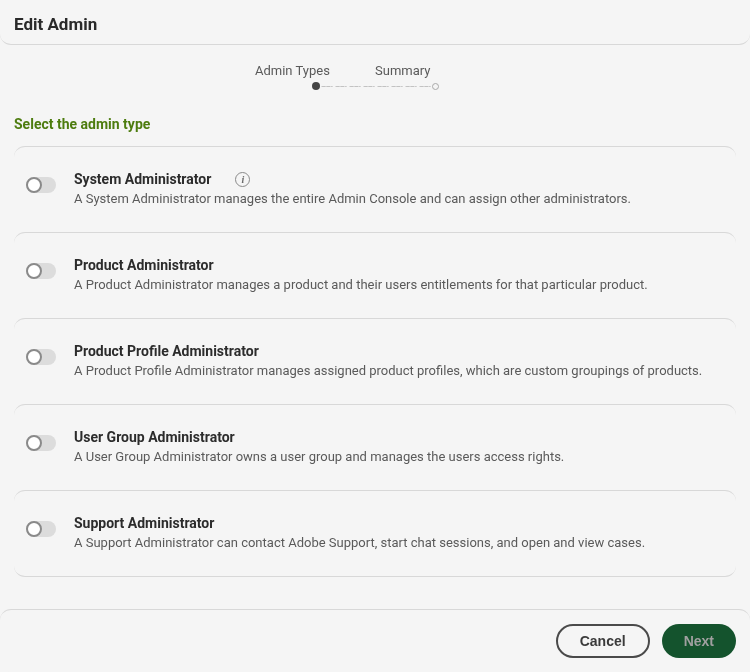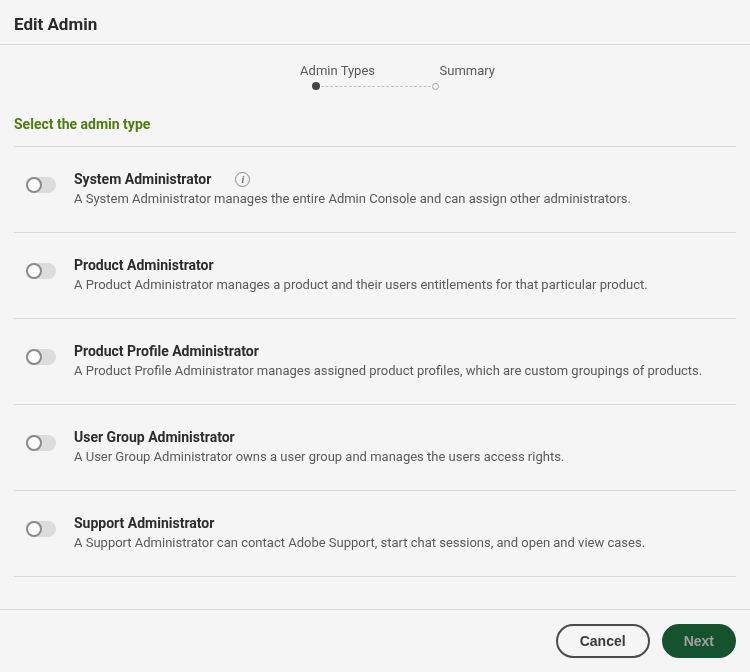--- a/index.html
+++ b/index.html
@@ -1,18 +1,19 @@
 <!DOCTYPE html>
 <html><head>
   <meta charset="utf-8">
   <style>
     * {
       margin: 0;
       padding: 0;
       box-sizing: border-box;
+      border-radius: 11px;
     }
     body {
       font-family: -apple-system, BlinkMacSystemFont, "Segoe UI", Roboto, Helvetica, Arial, sans-serif;
       background: #f5f5f5;
       width: 750px;
       height: 672px;
       display: flex;
       flex-direction: column;
     }
     .dialog-header {
@@ -156,21 +157,21 @@
       cursor: not-allowed;
     }
     .stepper-row {
       display: flex;
       align-items: flex-start;
       gap: 0;
     }
     .stepper-col {
       display: flex;
       flex-direction: column;
-      align-items: flex-end;
+      align-items: flex-start;
       gap: 8px;
       width: 120px;
     }
   </style>
 </head>
 <body>
 
 <div class="dialog-header">
   <div class="dialog-title">Edit Admin</div>
 </div>

